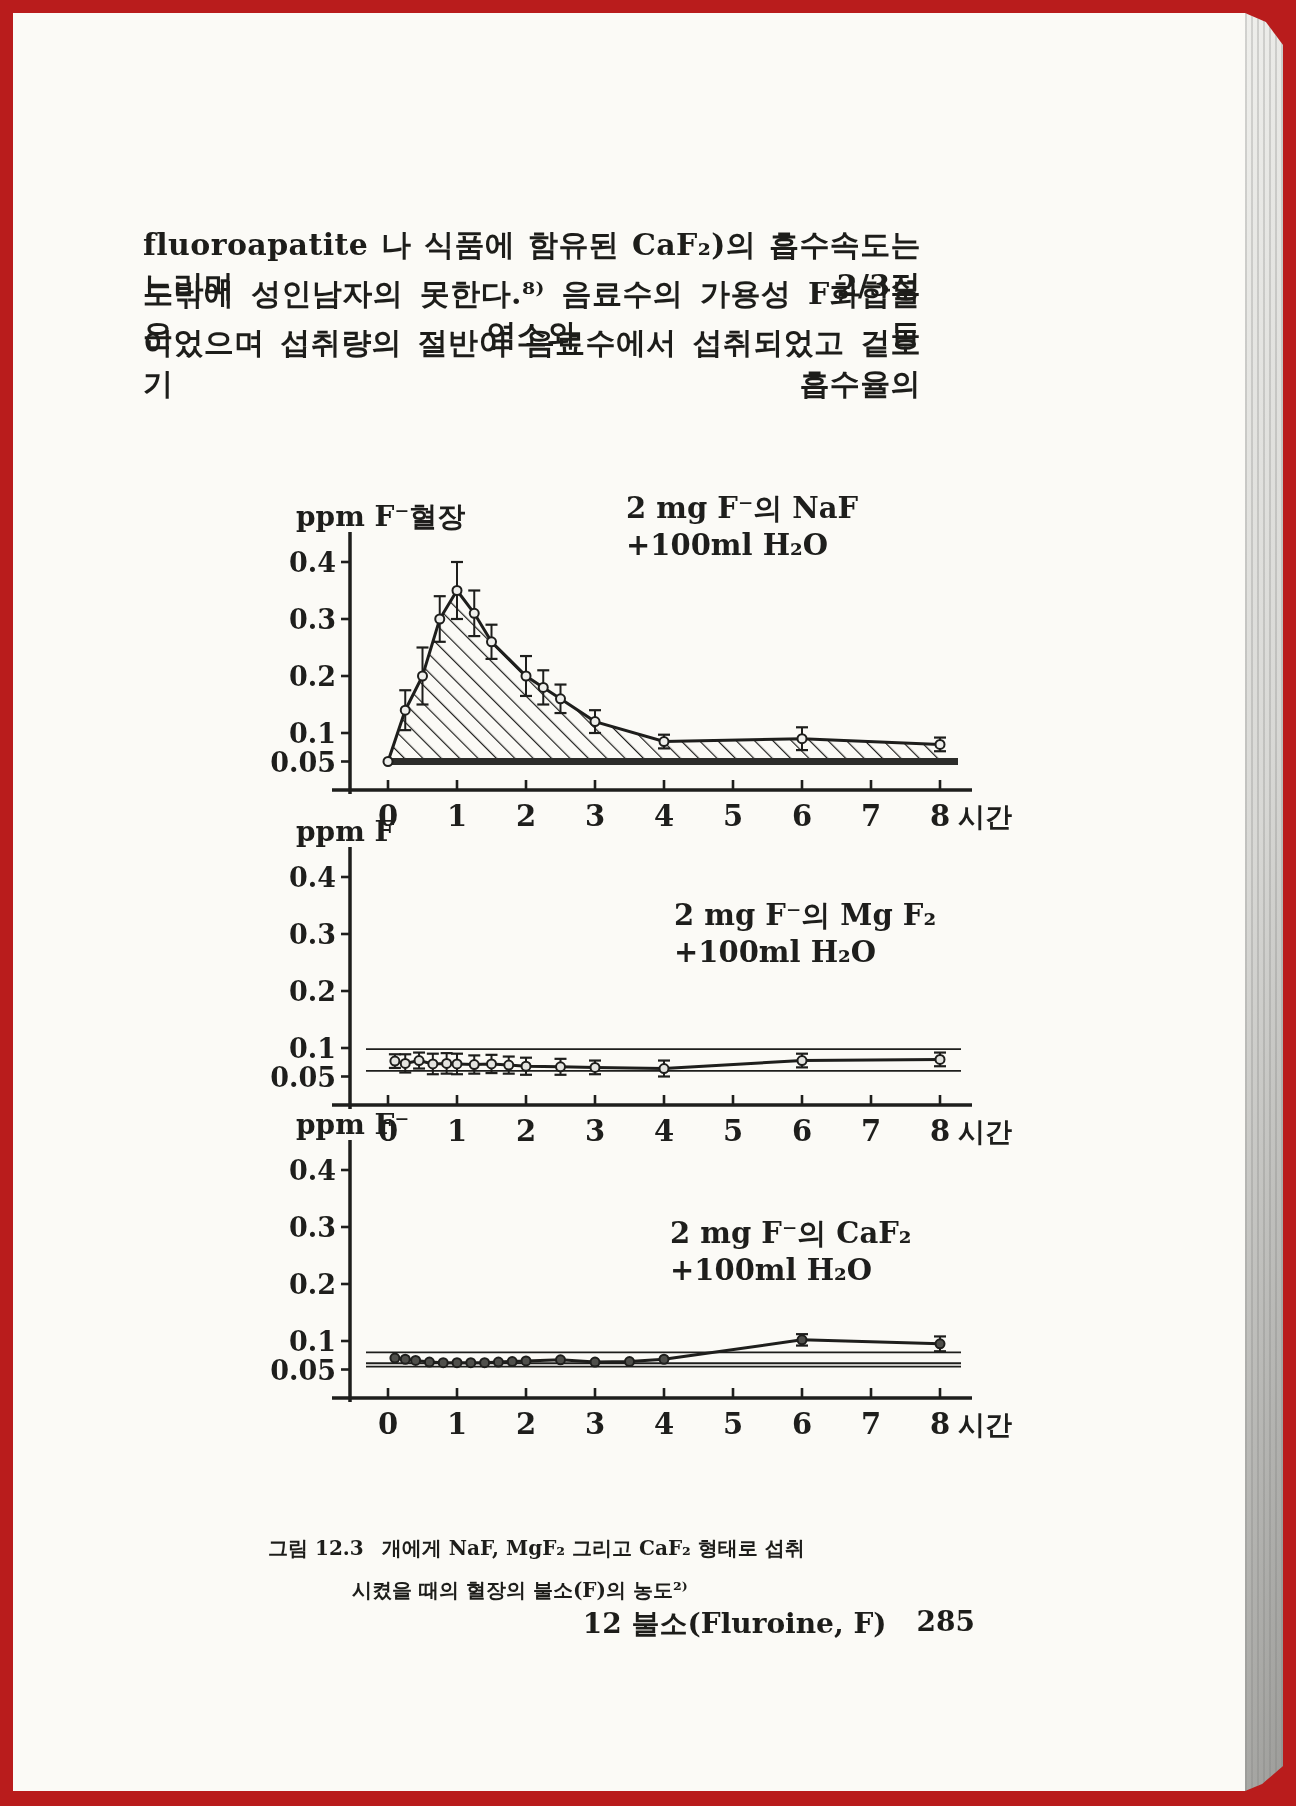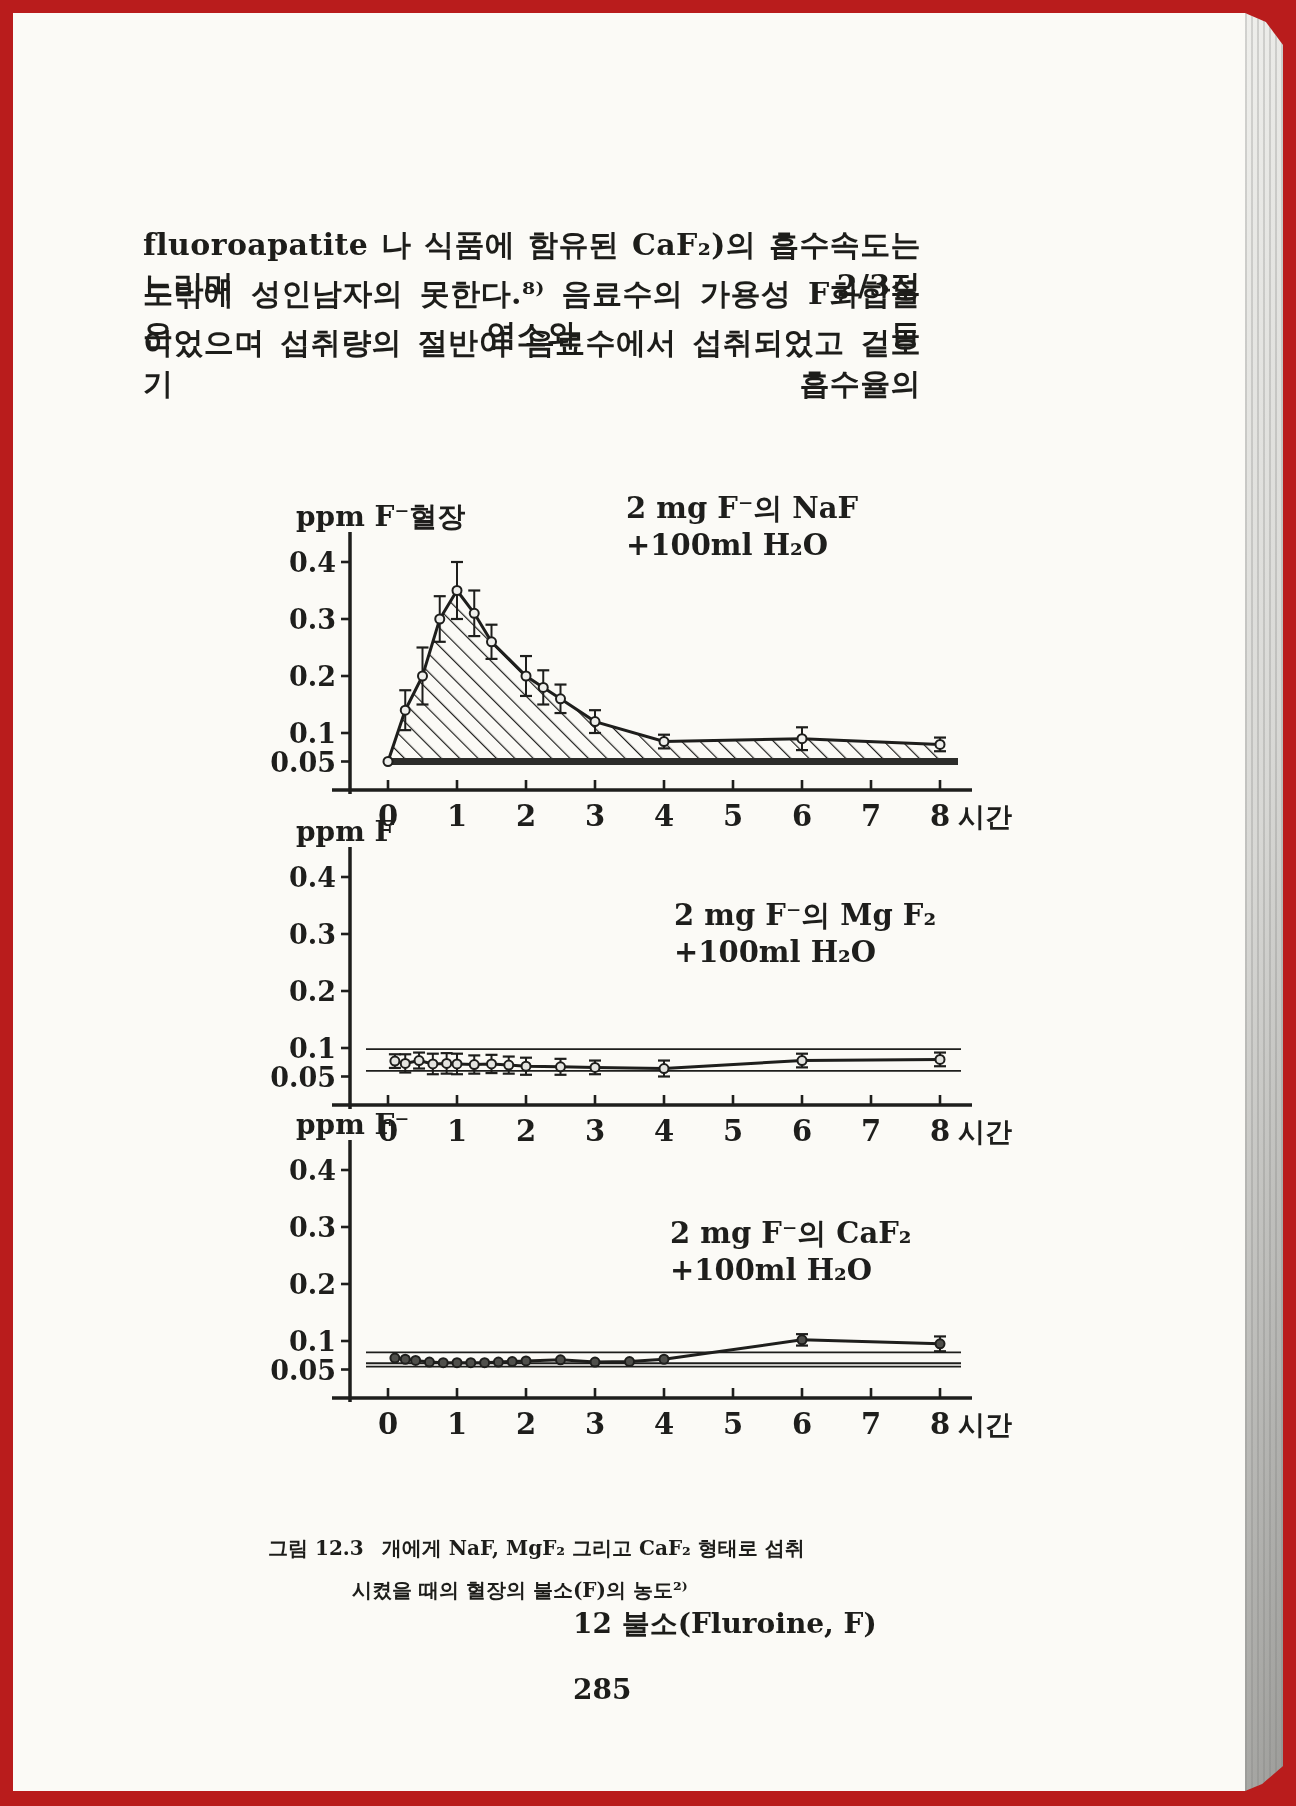--- a/index.html
+++ b/index.html
@@ -20,21 +20,21 @@
   .chart{position:absolute;left:253px;width:800px;height:360px;}
   .c1{top:479px;} .c2{top:794px;} .c3{top:1087px;}
   .chart text{font-family:"DejaVu Serif","Liberation Serif",serif;fill:#1e1e1c;font-weight:600;}
   .ct{font-size:28px;} .cy{font-size:27px;text-anchor:end;} .cx{font-size:29px;text-anchor:middle;}
   .ca{font-size:29px;} .cxl{font-size:27px;}
   
   .caption{position:absolute;color:#1d1d1a;font-weight:700;font-size:20px;margin:0;}
   .cap1{left:255px;top:1522px;} .cap2{left:339px;top:1564px;font-weight:600;}
   .cap-label{margin-right:18px;}
   .footer{position:absolute;left:560px;top:1592px;width:402px;display:flex;justify-content:flex-end;
-          gap:30px;color:#1d1d1a;font-weight:700;font-size:28px;flex-direction:column;}
+          gap:30px;color:#1d1d1a;font-weight:700;font-size:28px;}
 </style>
 </head>
 <body>
 
 <div class="book">
   <div class="page">
 
     <div class="paragraph">
       <p class="pline just">fluoroapatite 나 식품에 함유된 CaF₂)의 흡수속도는 느리며 2/3정</p>
       <p class="pline just">도밖에 성인남자의 못한다.⁸⁾ 음료수의 가용성 F화합물은 염소와 동</p>

